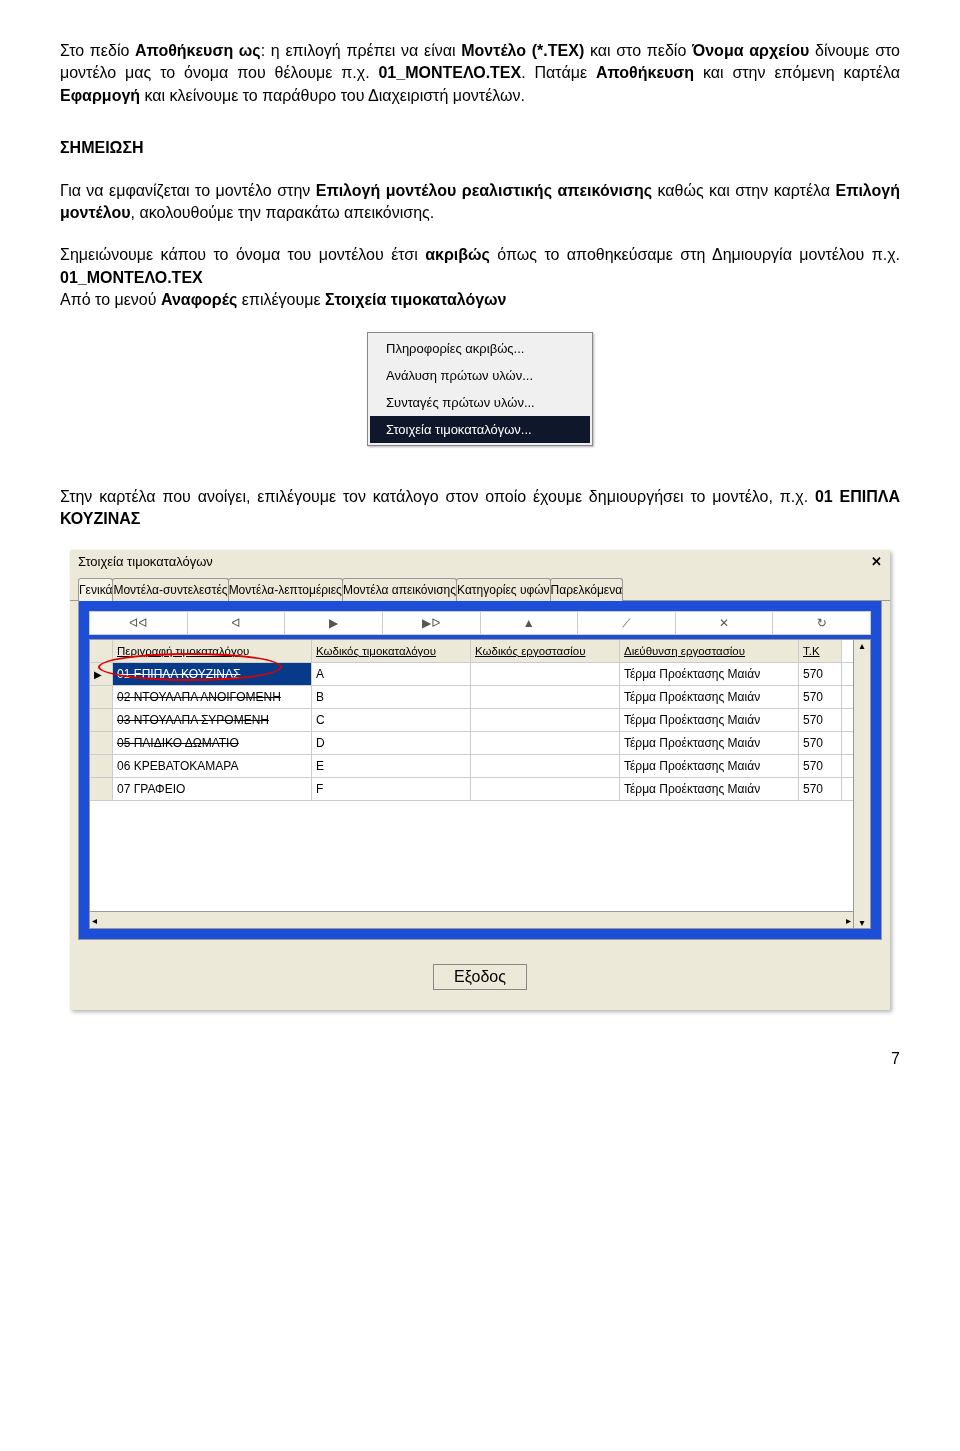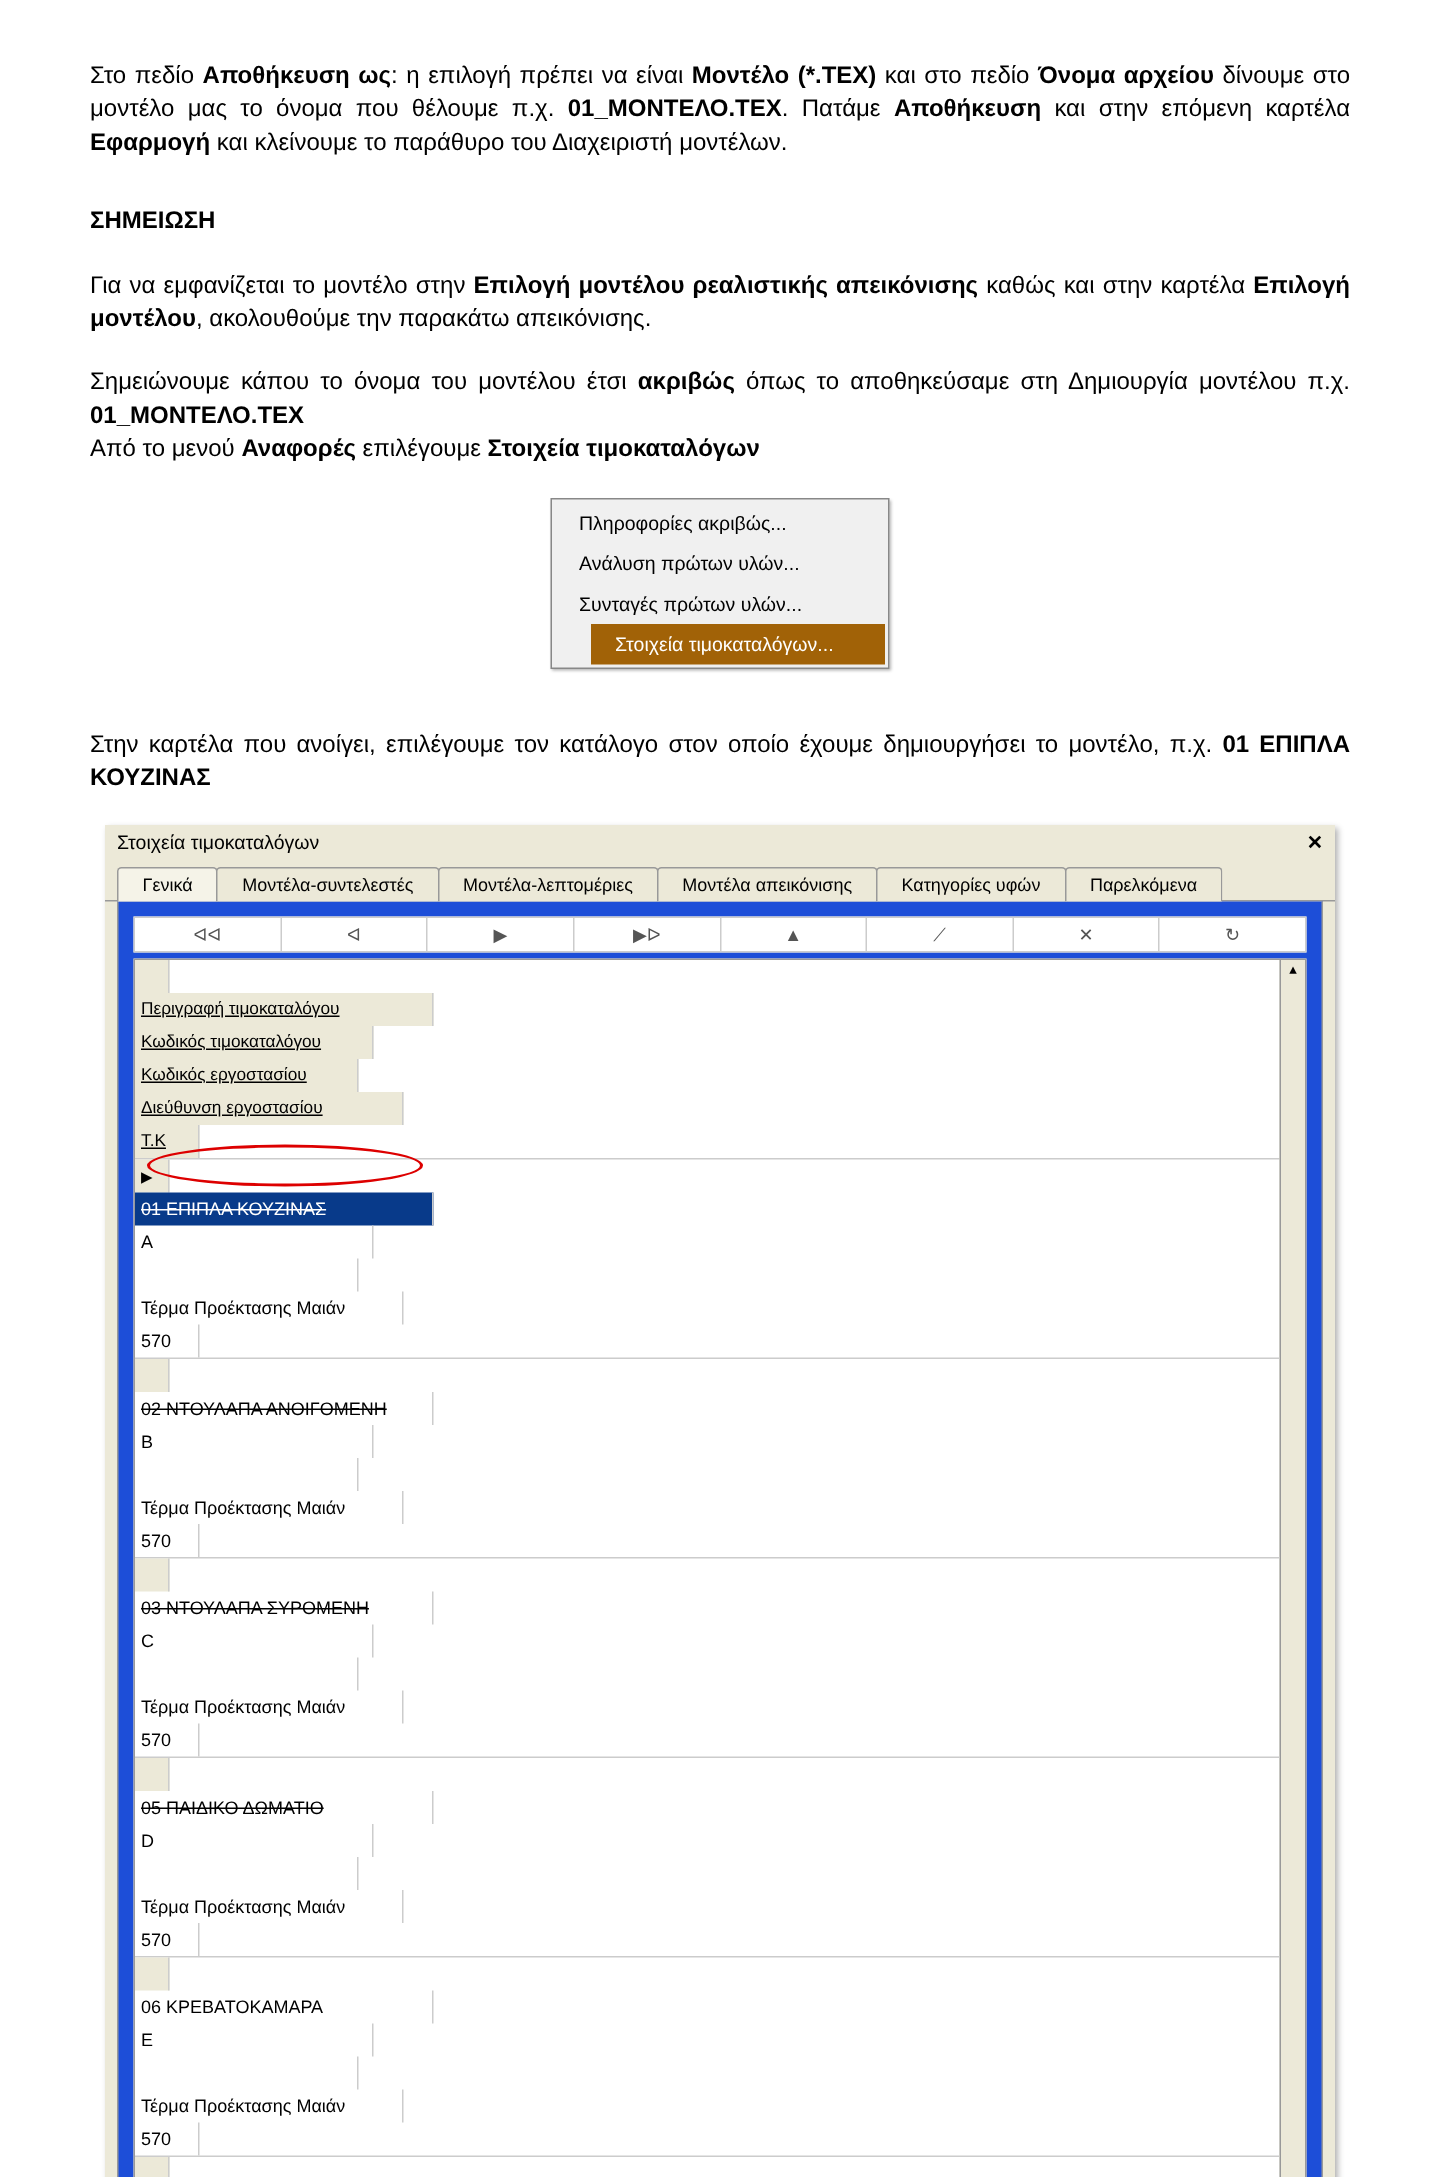--- a/index.html
+++ b/index.html
@@ -22,23 +22,22 @@
     border: 1px solid #888;
     box-shadow: 1px 1px 2px rgba(0,0,0,0.3);
     padding: 2px;
     font-size: 13px;
   }
   .menu-item {
     padding: 6px 16px;
     color: #000;
   }
   .menu-item.selected {
-    background: #a16207;
+    background: #0f172a;
     color: #fff;
-    margin-left: 24px;
   }
 
   
   .window {
     width: 820px;
     margin: 20px auto 0 auto;
     background: #ece9d8;
     box-shadow: 2px 2px 4px rgba(0,0,0,0.3);
     font-size: 12px;
   }
@@ -55,21 +54,21 @@
     font-weight: bold;
     cursor: default;
   }
   .tabstrip {
     display: flex;
     padding: 4px 8px 0 8px;
     gap: 0;
     border-bottom: 1px solid #999;
   }
   .tab {
-    padding: 4px 16px;
+    padding: 4px 0;
     border: 1px solid #999;
     border-bottom: none;
     background: #ece9d8;
     margin-right: -1px;
     font-size: 12px;
     border-radius: 3px 3px 0 0;
     position: relative;
     top: 1px;
   }
   .tab.active {
@@ -97,21 +96,20 @@
     font-family: Arial;
   }
   .nav-btn:last-child { border-right: none; }
   .grid-wrap {
     border: 1px solid #999;
     background: #fff;
   }
   .grid-head, .grid-row {
     display: flex;
     border-bottom: 1px solid #ccc;
-    flex-direction: column;
   }
   .grid-head .cell {
     background: #ece9d8;
     font-size: 11.5px;
     text-decoration: underline;
     white-space: nowrap;
     overflow: hidden;
   }
   .cell {
     padding: 2px 4px;

